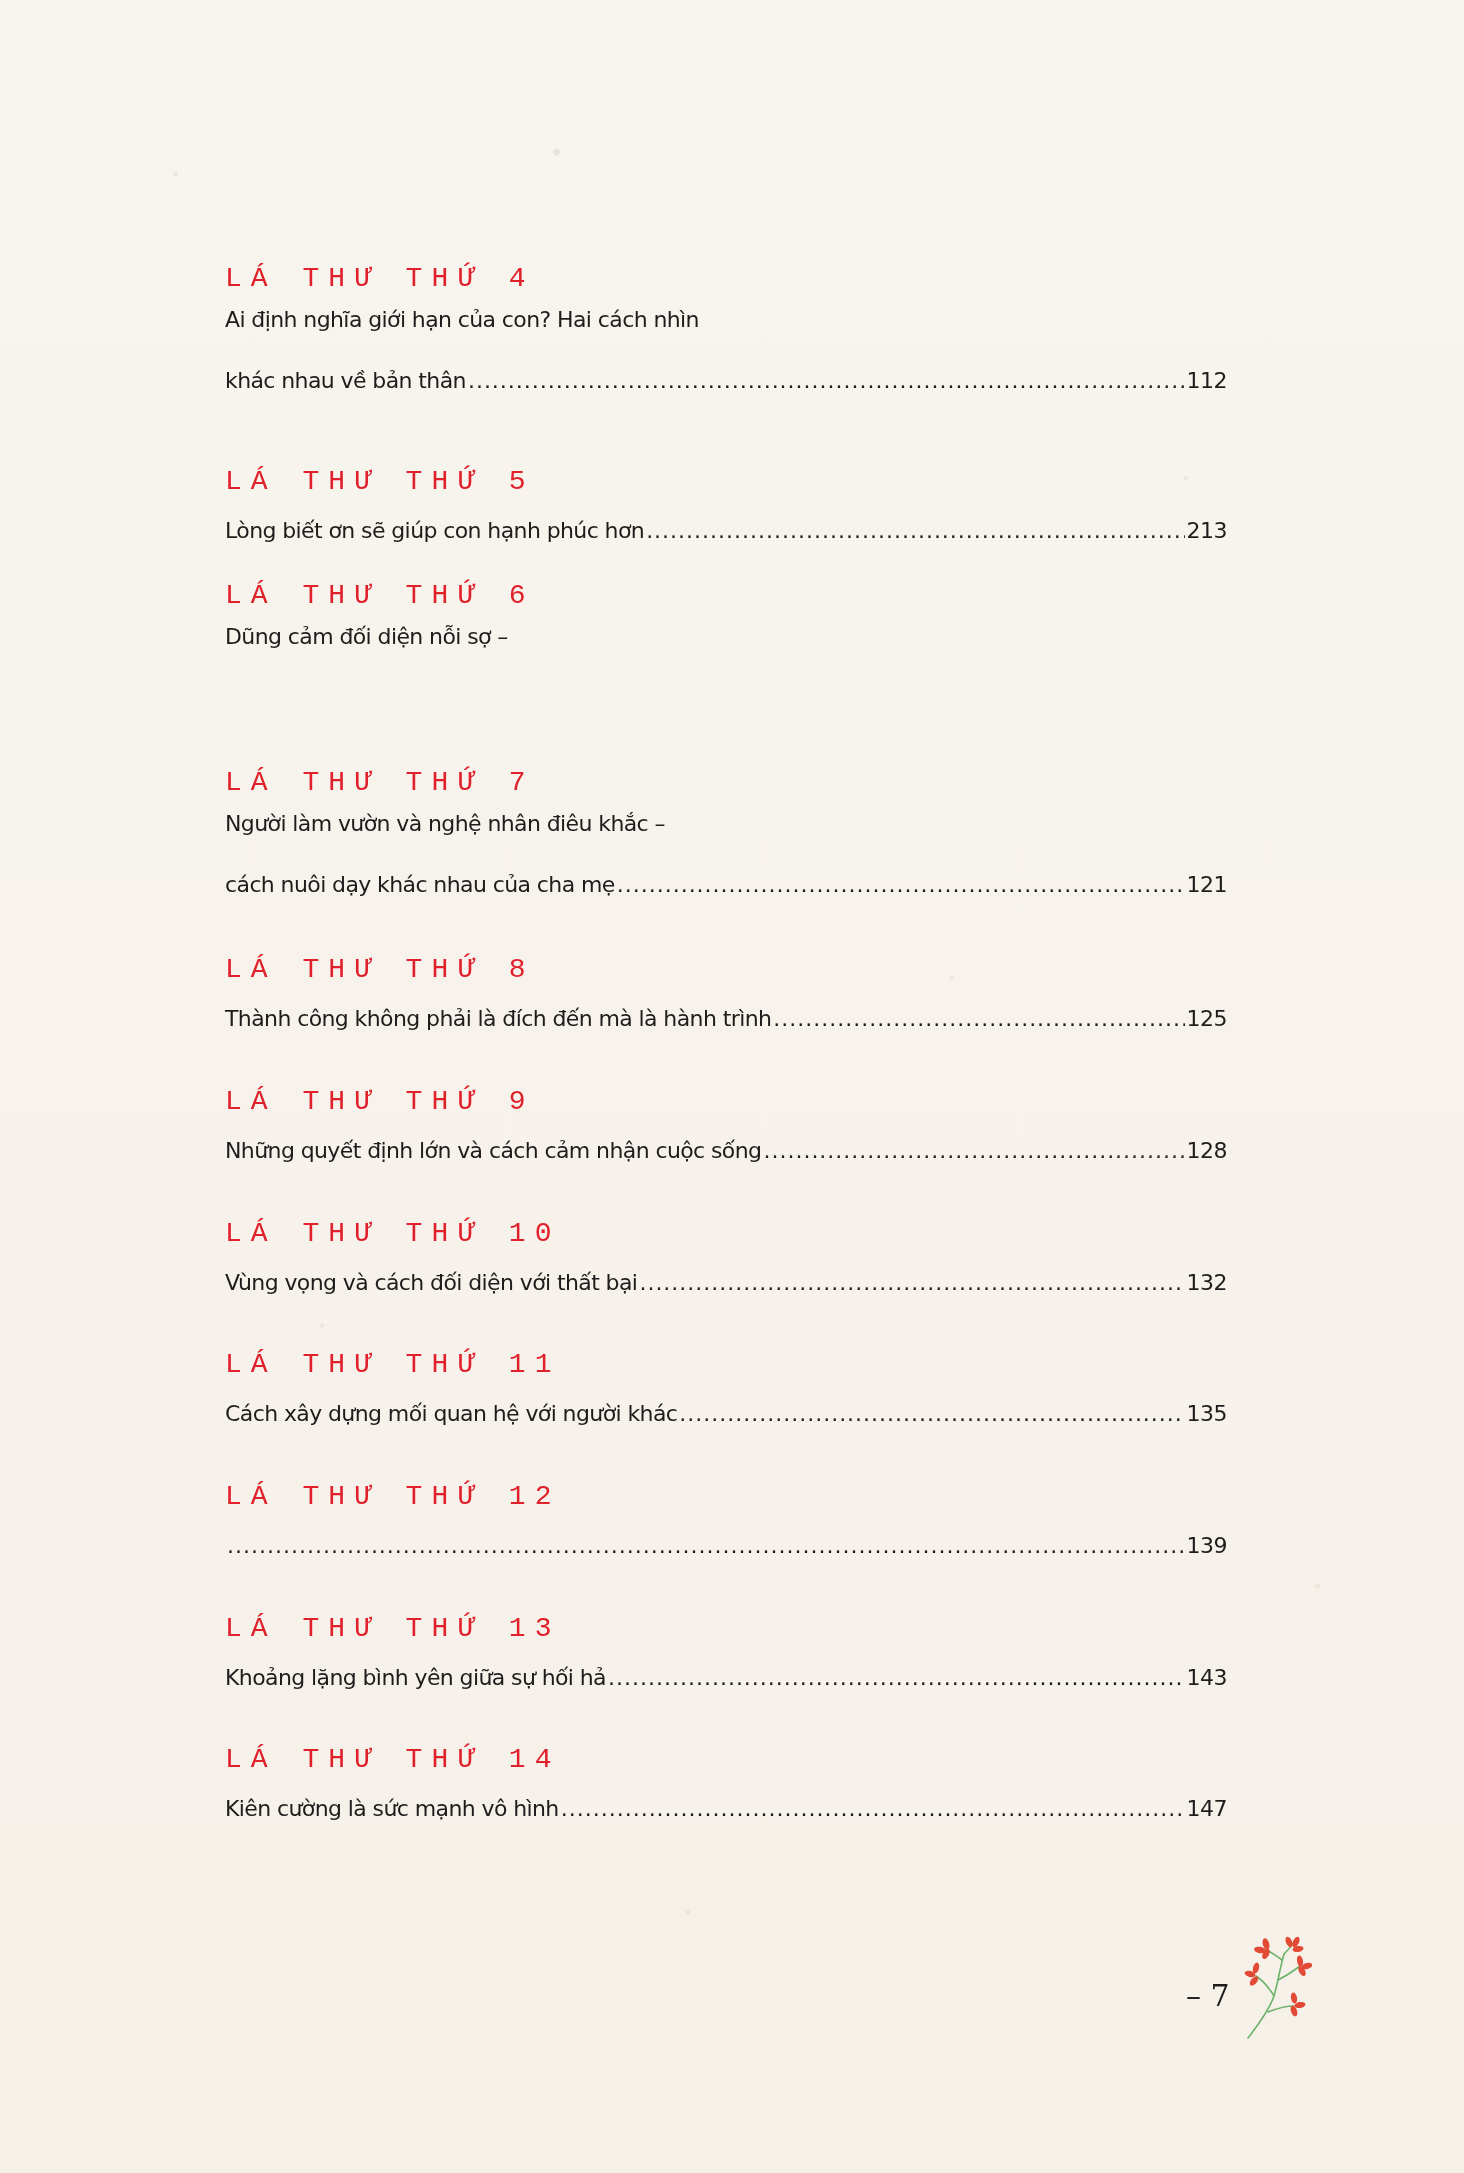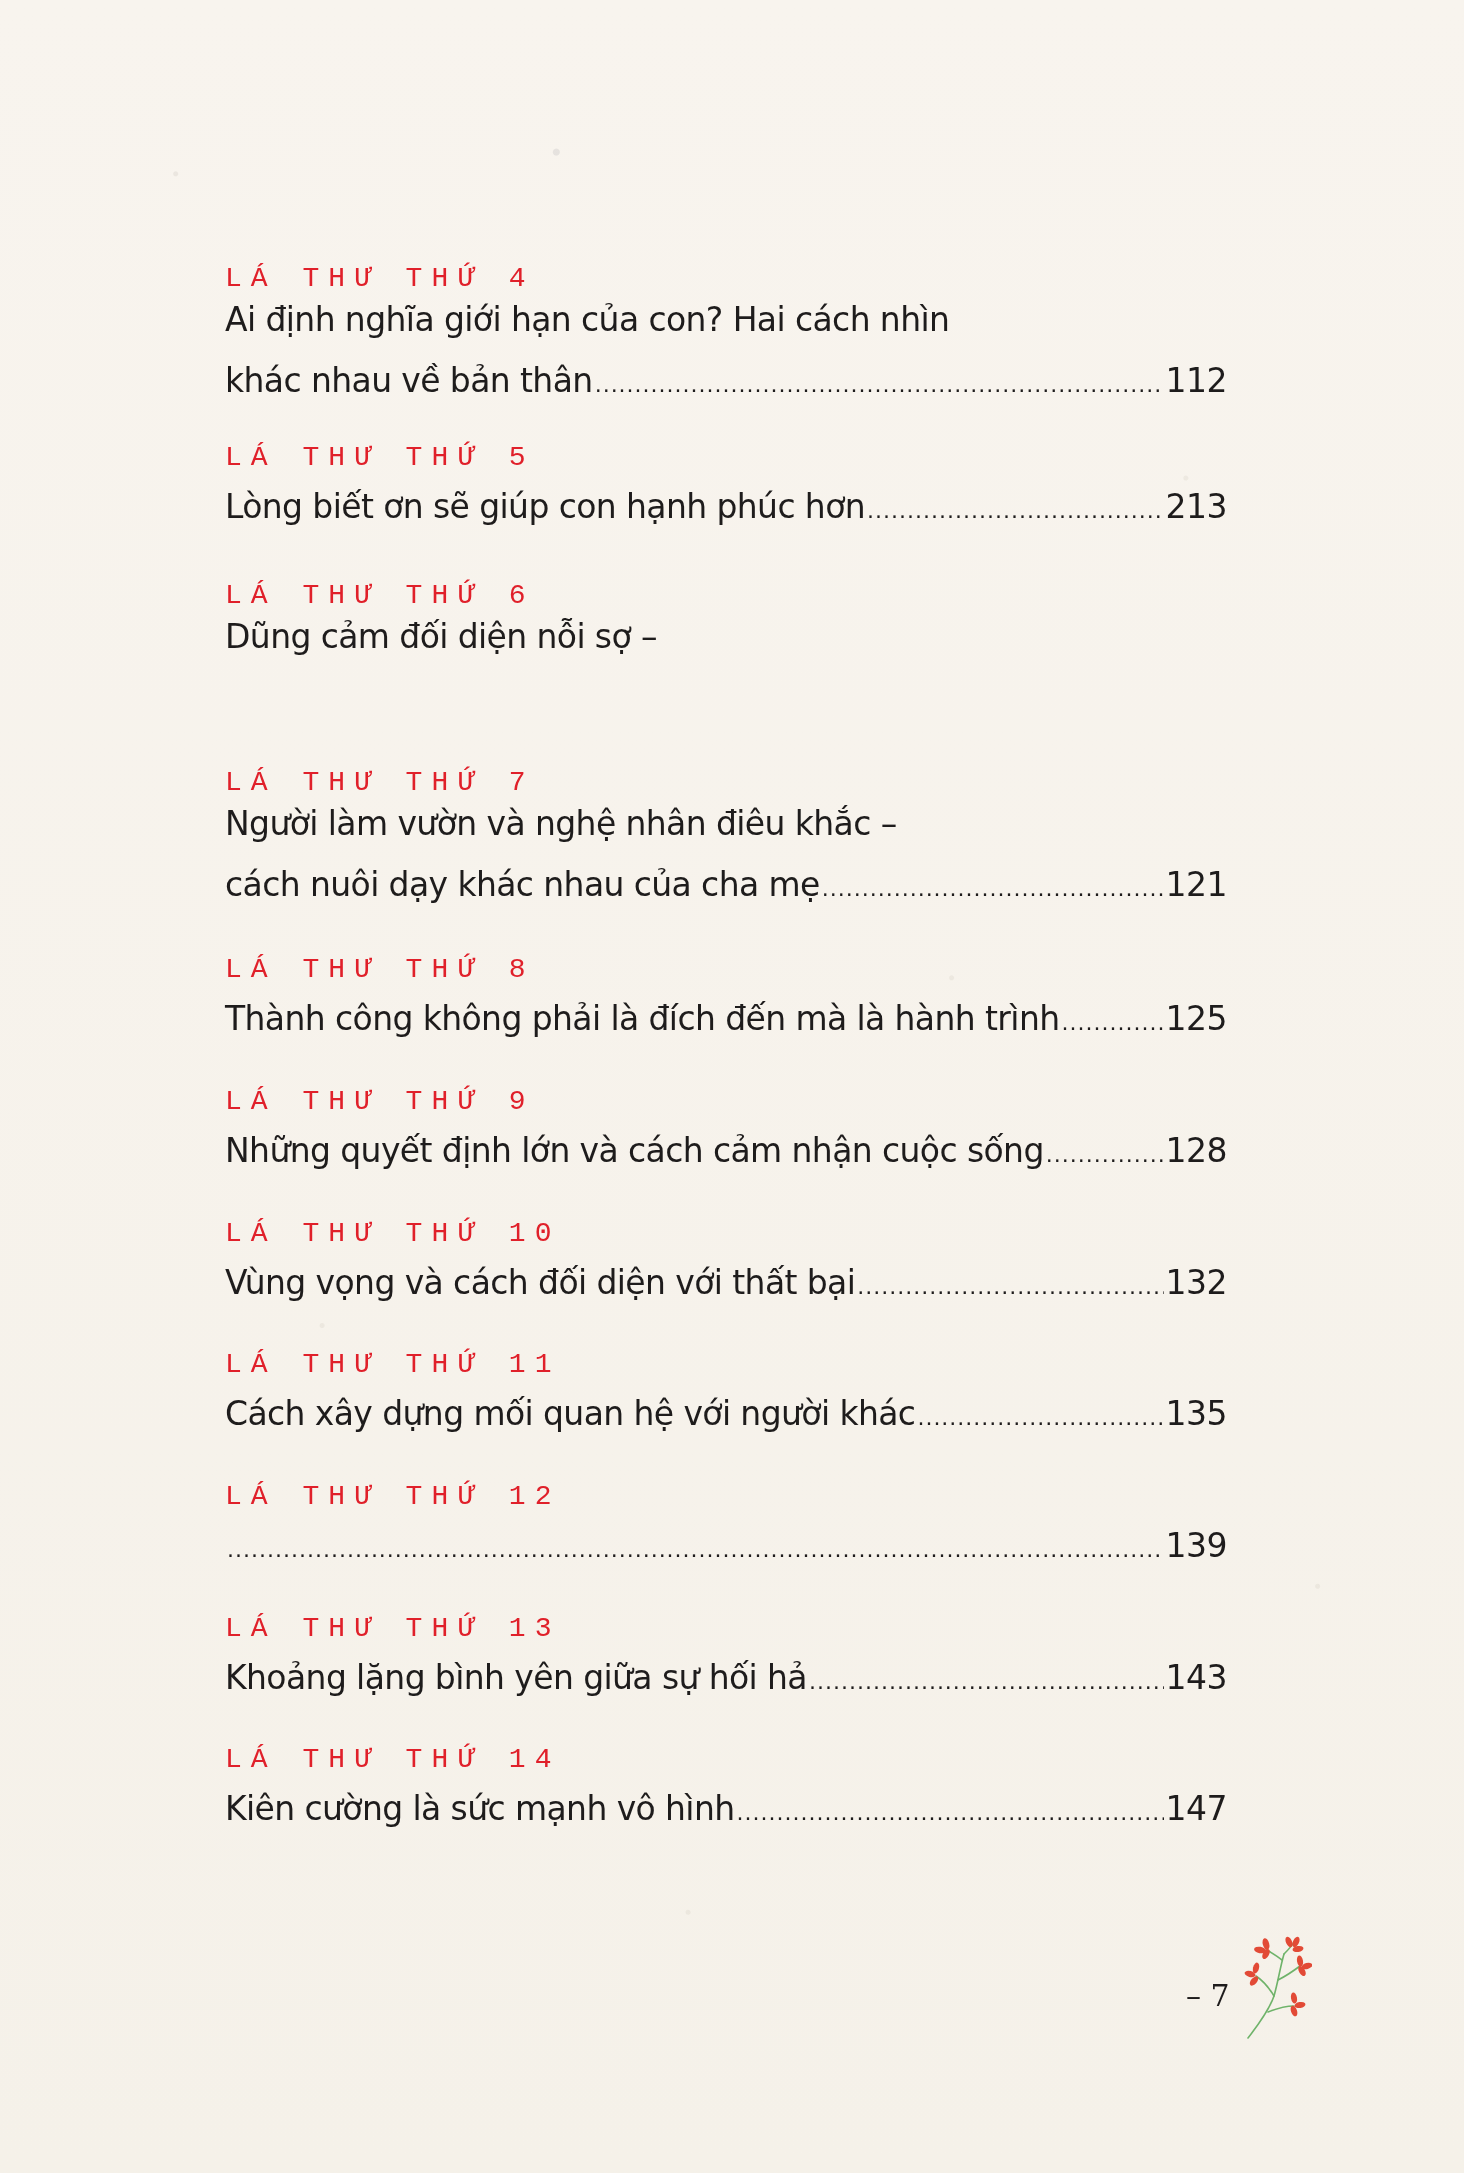--- a/index.html
+++ b/index.html
@@ -20,21 +20,21 @@
   }
   .toc { position: absolute; left: 225px; width: 1002px; top: 0; }
   .entry { position: absolute; left: 0; width: 1002px; }
   .letter-label {
     height: 28px; line-height: 28px;
     font-family: Liberation Mono, monospace;
     font-size: 28px; letter-spacing: 9px;
     color: #e0202a; white-space: nowrap;
   }
   .title-line {
-    font-size: 33px; line-height: 53px; height: 53px;
+    font-size: 22px; line-height: 53px; height: 53px;
     white-space: nowrap; display: flex; align-items: baseline;
     letter-spacing: -0.6px;
   }
   .title-text { flex: 0 0 auto; }
   .leader {
     flex: 1 1 auto; overflow: hidden; white-space: nowrap;
     margin: 0 2px; letter-spacing: 1px; font-size: 22px; color: #1e1c1c;
   }
   .leader::before {
     content: "........................................................................................................................................................................";
@@ -57,21 +57,21 @@
     <div class="title-line">
       <span class="title-text">Ai định nghĩa giới hạn của con? Hai cách nhìn</span>
     </div>
     <div class="title-line">
       <span class="title-text">khác nhau về bản thân</span>
       <span class="leader"></span>
       <span class="page-num">112</span>
     </div>
   </div>
 
-  <div class="entry" style="top:444px">
+  <div class="entry" style="top:468px">
     <div class="letter-label">LÁ THƯ THỨ 5</div>
     <div class="title-line">
       <span class="title-text">Lòng biết ơn sẽ giúp con hạnh phúc hơn</span>
       <span class="leader"></span>
       <span class="page-num">213</span>
     </div>
   </div>
 
   <div class="entry" style="top:582px">
     <div class="letter-label">LÁ THƯ THỨ 6</div>

